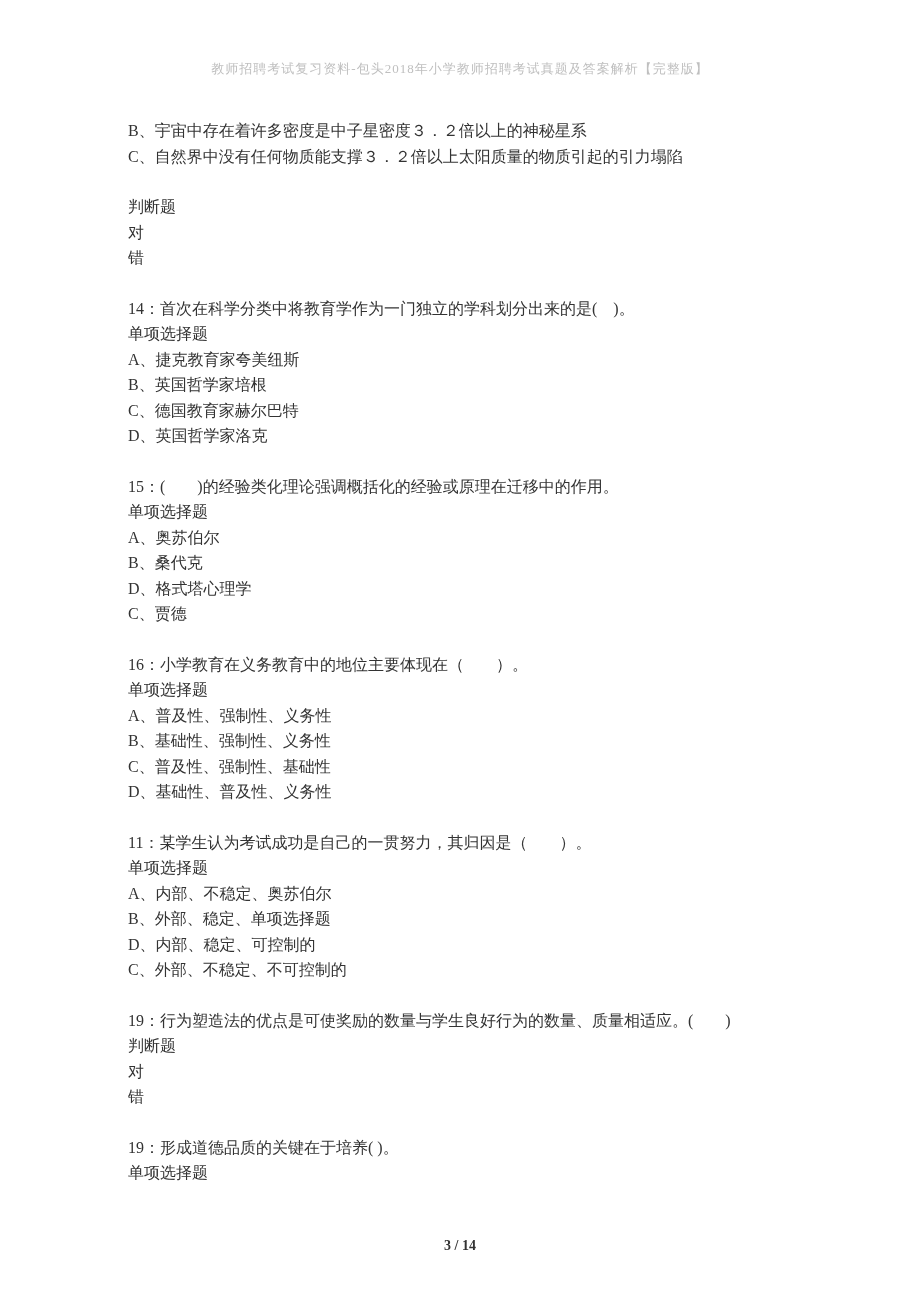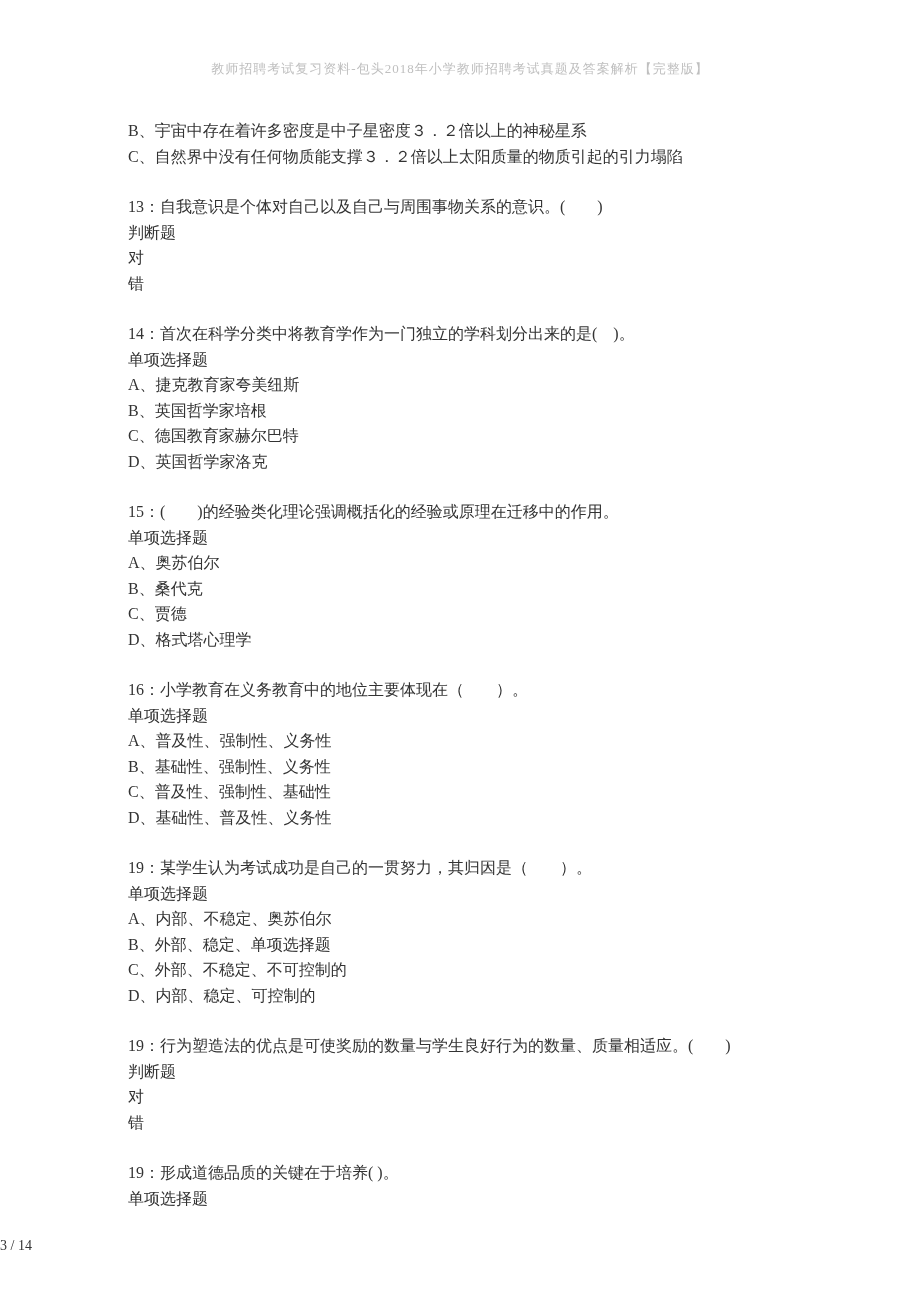--- a/index.html
+++ b/index.html
@@ -41,80 +41,80 @@
     margin-top: 25px;
   }
   .first-block {
     margin-top: 0;
   }
   .footer {
     position: absolute;
     bottom: 48px;
     left: 0;
     width: 100%;
+    text-align: center;
     font-size: 14px;
     color: #333333;
     font-family: "Times New Roman", "SimSun", serif;
-    font-weight: normal;
+    font-weight: bold;
   }
 </style>
 </head>
 <body>
 
 <div class="page">
   <div class="header">教师招聘考试复习资料-包头2018年小学教师招聘考试真题及答案解析【完整版】</div>
 
   <div class="content">
 
     <div class="first-block">
       <div class="option-line">B、宇宙中存在着许多密度是中子星密度３．２倍以上的神秘星系</div>
       <div class="option-line">C、自然界中没有任何物质能支撑３．２倍以上太阳质量的物质引起的引力塌陷</div>
     </div>
 
     <div class="block">
-      <div class="text-line">13：自我意识是个体对自己以及自己与周围事物关系的意识。(　　)</div>
       <div class="text-line">判断题</div>
       <div class="option-line">对</div>
       <div class="option-line">错</div>
     </div>
 
     <div class="block">
       <div class="text-line">14：首次在科学分类中将教育学作为一门独立的学科划分出来的是(　)。</div>
       <div class="text-line">单项选择题</div>
       <div class="option-line">A、捷克教育家夸美纽斯</div>
       <div class="option-line">B、英国哲学家培根</div>
       <div class="option-line">C、德国教育家赫尔巴特</div>
       <div class="option-line">D、英国哲学家洛克</div>
     </div>
 
     <div class="block">
       <div class="text-line">15：(　　)的经验类化理论强调概括化的经验或原理在迁移中的作用。</div>
       <div class="text-line">单项选择题</div>
       <div class="option-line">A、奥苏伯尔</div>
       <div class="option-line">B、桑代克</div>
+      <div class="option-line">D、格式塔心理学</div>
       <div class="option-line">C、贾德</div>
-      <div class="option-line">D、格式塔心理学</div>
     </div>
 
     <div class="block">
       <div class="text-line">16：小学教育在义务教育中的地位主要体现在（　　）。</div>
       <div class="text-line">单项选择题</div>
       <div class="option-line">A、普及性、强制性、义务性</div>
       <div class="option-line">B、基础性、强制性、义务性</div>
       <div class="option-line">C、普及性、强制性、基础性</div>
       <div class="option-line">D、基础性、普及性、义务性</div>
     </div>
 
     <div class="block">
-      <div class="text-line">19：某学生认为考试成功是自己的一贯努力，其归因是（　　）。</div>
+      <div class="text-line">11：某学生认为考试成功是自己的一贯努力，其归因是（　　）。</div>
       <div class="text-line">单项选择题</div>
       <div class="option-line">A、内部、不稳定、奥苏伯尔</div>
       <div class="option-line">B、外部、稳定、单项选择题</div>
+      <div class="option-line">D、内部、稳定、可控制的</div>
       <div class="option-line">C、外部、不稳定、不可控制的</div>
-      <div class="option-line">D、内部、稳定、可控制的</div>
     </div>
 
     <div class="block">
       <div class="text-line">19：行为塑造法的优点是可使奖励的数量与学生良好行为的数量、质量相适应。(　　)</div>
       <div class="text-line">判断题</div>
       <div class="option-line">对</div>
       <div class="option-line">错</div>
     </div>
 
     <div class="block">

